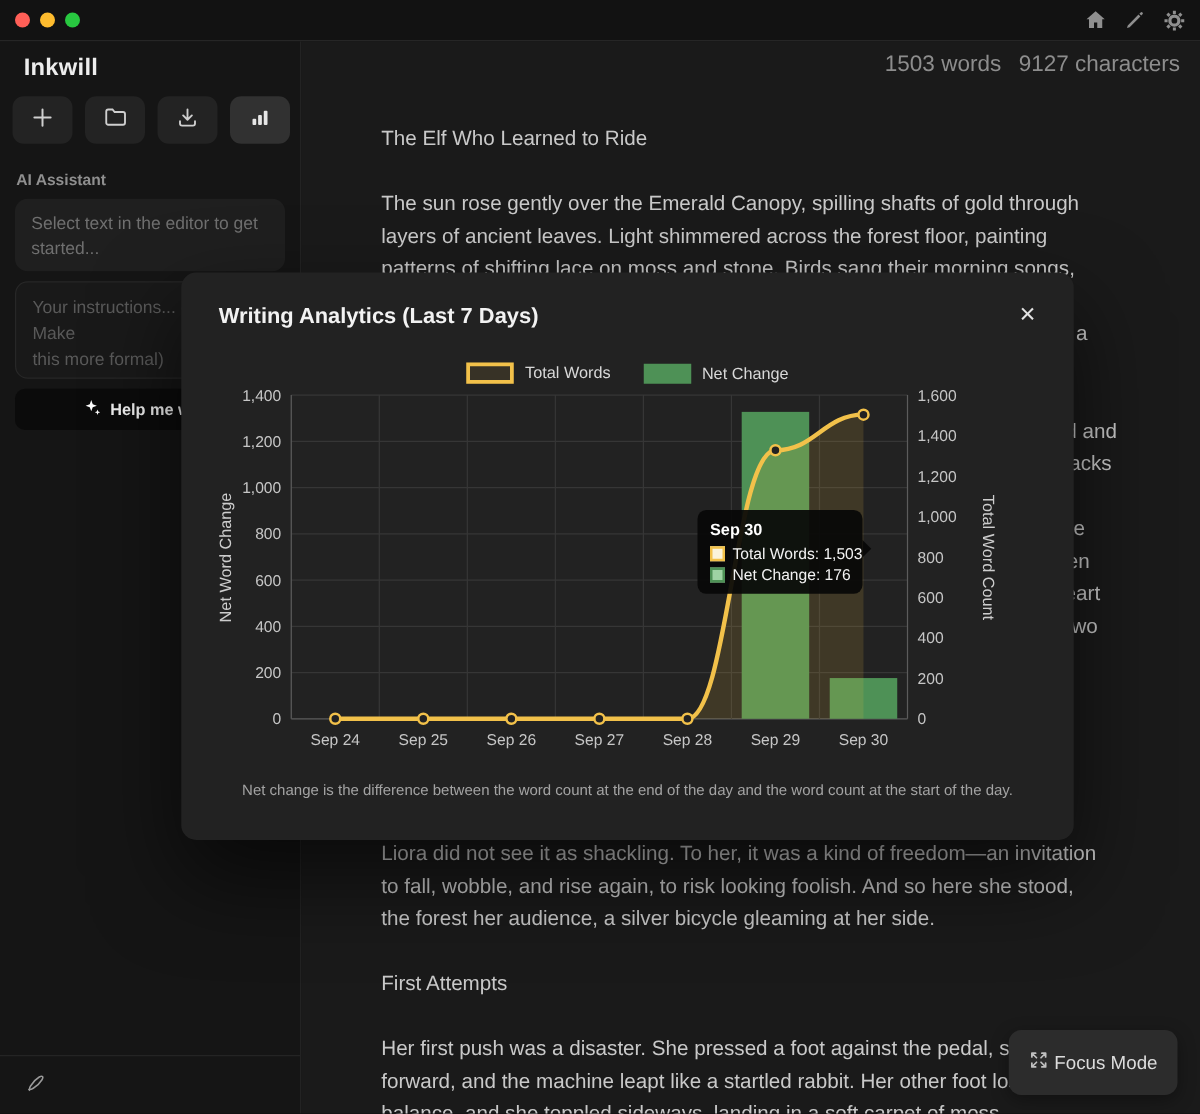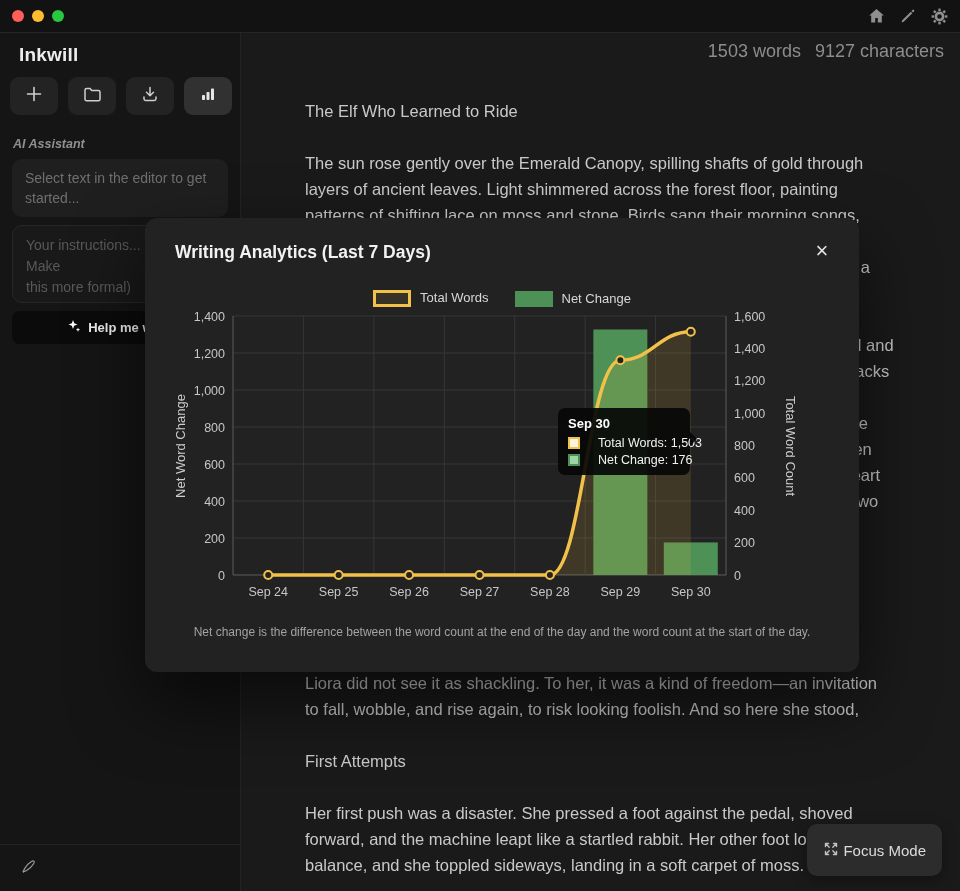--- a/index.html
+++ b/index.html
@@ -12,21 +12,21 @@
   .light.red{background:#ff5f57;}.light.yellow{background:#febc2e;}.light.green{background:#28c840;}
   .tb-icons{position:absolute;right:12px;top:0;height:32px;display:flex;align-items:center;gap:15px;}
   .tb-icons svg{display:block;}
 
   
   .sidebar{position:absolute;top:33px;left:0;width:240px;bottom:0;background:#151515;border-right:1px solid #232323;z-index:5;}
   .app-title{position:absolute;left:19px;top:11px;font-size:19px;font-weight:bold;color:#ededed;letter-spacing:.2px;}
   .toolbar{position:absolute;left:10px;top:44px;display:flex;gap:10px;}
   .tb-btn{width:48px;height:38px;border-radius:9px;background:#232323;display:flex;align-items:center;justify-content:center;}
   .tb-btn.active{background:#313131;}
-  .ai-label{position:absolute;left:13px;top:104px;font-size:12.5px;font-weight:bold;color:#8f8f8f;font-style:italic;}
+  .ai-label{position:absolute;left:13px;top:104px;font-size:12.5px;font-weight:bold;color:#8f8f8f;}
   .hint-box{position:absolute;left:12px;top:126px;width:216px;height:58px;box-sizing:border-box;background:#1f1f1f;border-radius:10px;padding:9px 13px;font-size:14px;line-height:20px;color:#6f6f6f;}
   .instr-box{position:absolute;left:12px;top:192px;width:216px;height:78px;box-sizing:border-box;background:#191919;border:1px solid #272727;border-radius:10px;padding:9px 13px;font-size:14px;line-height:21px;color:#595959;}
   .help-btn{position:absolute;left:12px;top:278px;width:216px;height:33px;background:#0b0b0b;border-radius:8px;display:flex;align-items:center;justify-content:center;gap:7px;color:#efefef;font-size:13px;font-weight:bold;}
   .side-footer{position:absolute;left:0;right:0;bottom:0;height:46px;border-top:1px solid #242424;}
   .pen-icon{position:absolute;left:20px;top:13px;}
 
   
   .main{position:absolute;top:33px;left:241px;right:0;bottom:0;background:#1a1a1a;}
   .statusbar{position:absolute;top:8px;right:16px;display:flex;gap:14px;font-size:18px;color:#8d8d8d;}
   .editor{position:absolute;left:64px;top:65px;width:600px;color:#c9c9c9;font-size:16.5px;}
@@ -45,21 +45,21 @@
   .legend-item{display:flex;align-items:flex-start;gap:9px;font-size:13px;color:#d8d8d8;}
   .sw-line{width:32px;height:11px;background:rgba(242,193,74,.10);border:3px solid #f2c14a;}
   .sw-bar{width:38px;height:16px;background:#4e9156;}
   .chart-svg{position:absolute;left:0;top:0;}
   .footnote{position:absolute;left:30px;right:30px;top:404px;text-align:center;font-size:12px;line-height:21px;color:#a3a3a3;}
 
   
   .tooltip{position:absolute;left:413px;top:190px;width:132px;box-sizing:border-box;background:rgba(8,8,8,.93);border-radius:7px;padding:8px 10px;z-index:60;}
   .tooltip:after{content:"";position:absolute;right:-7px;top:24px;border-top:7px solid transparent;border-bottom:7px solid transparent;border-left:7px solid rgba(8,8,8,.93);}
   .tt-title{font-size:13px;font-weight:bold;color:#fff;margin-bottom:5px;}
-  .tt-row{display:flex;align-items:center;gap:18px;font-size:12.5px;color:#f2f2f2;margin-top:3px;white-space:nowrap;}
+  .tt-row{display:flex;align-items:center;gap:6px;font-size:12.5px;color:#f2f2f2;margin-top:3px;white-space:nowrap;}
   .tt-sw{width:12px;height:12px;flex:0 0 12px;}
 </style>
 </head>
 <body>
 
 <div class="window">
 
   <div class="titlebar">
     <div class="lights">
       <div class="light red"></div>
@@ -189,20 +189,21 @@
           <div class="line">spinning wheels.</div>
         </div>
         <div class="block para">
           <div class="line">Her grandmother had laughed for a full minute when young Liora confessed</div>
           <div class="line">her secret wish. To chain yourself to a clattering contraption, she said, is to</div>
           <div class="line">surrender the grace of our kind.</div>
         </div>
         <div class="block para">
           <div class="line">Liora did not see it as shackling. To her, it was a kind of freedom—an invitation</div>
           <div class="line">to fall, wobble, and rise again, to risk looking foolish. And so here she stood,</div>
+          <div class="line">the forest her audience, a silver bicycle gleaming at her side.</div>
         </div>
         <div class="block heading">
           <div class="line">First Attempts</div>
         </div>
         <div class="block para">
           <div class="line">Her first push was a disaster. She pressed a foot against the pedal, shoved</div>
           <div class="line">forward, and the machine leapt like a startled rabbit. Her other foot lost its</div>
           <div class="line">balance, and she toppled sideways, landing in a soft carpet of moss.</div>
         </div>
       </div>

